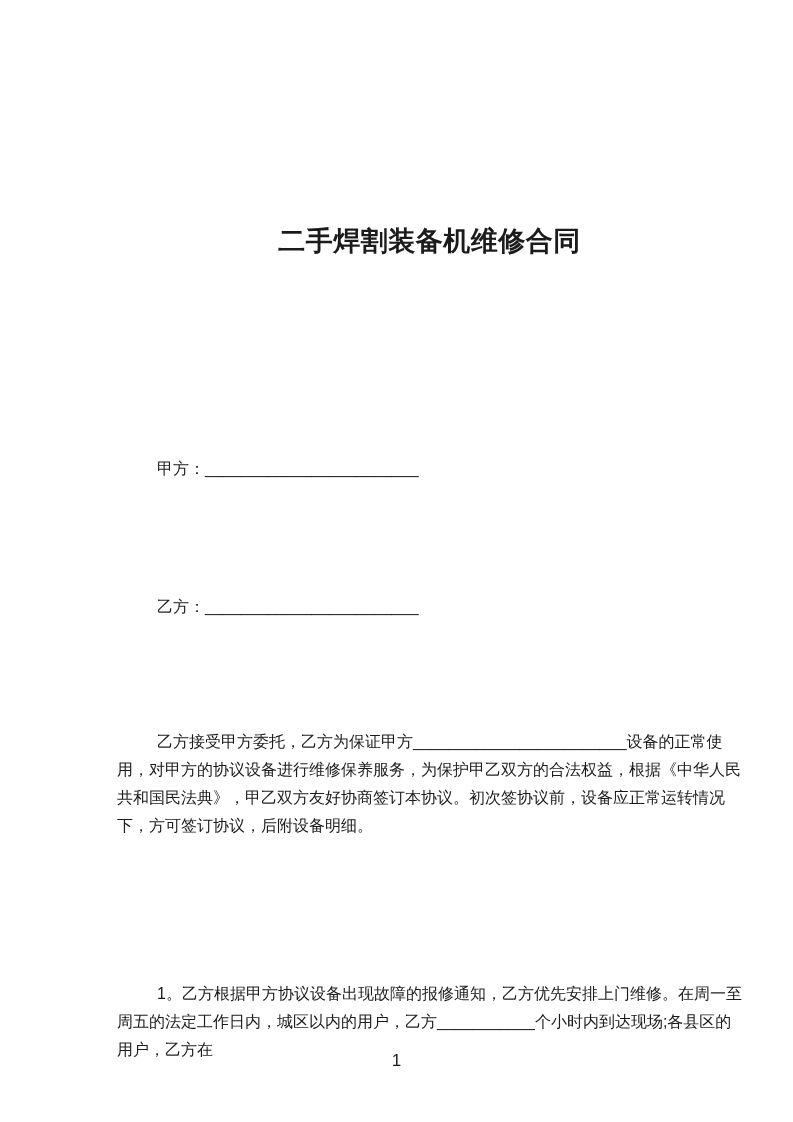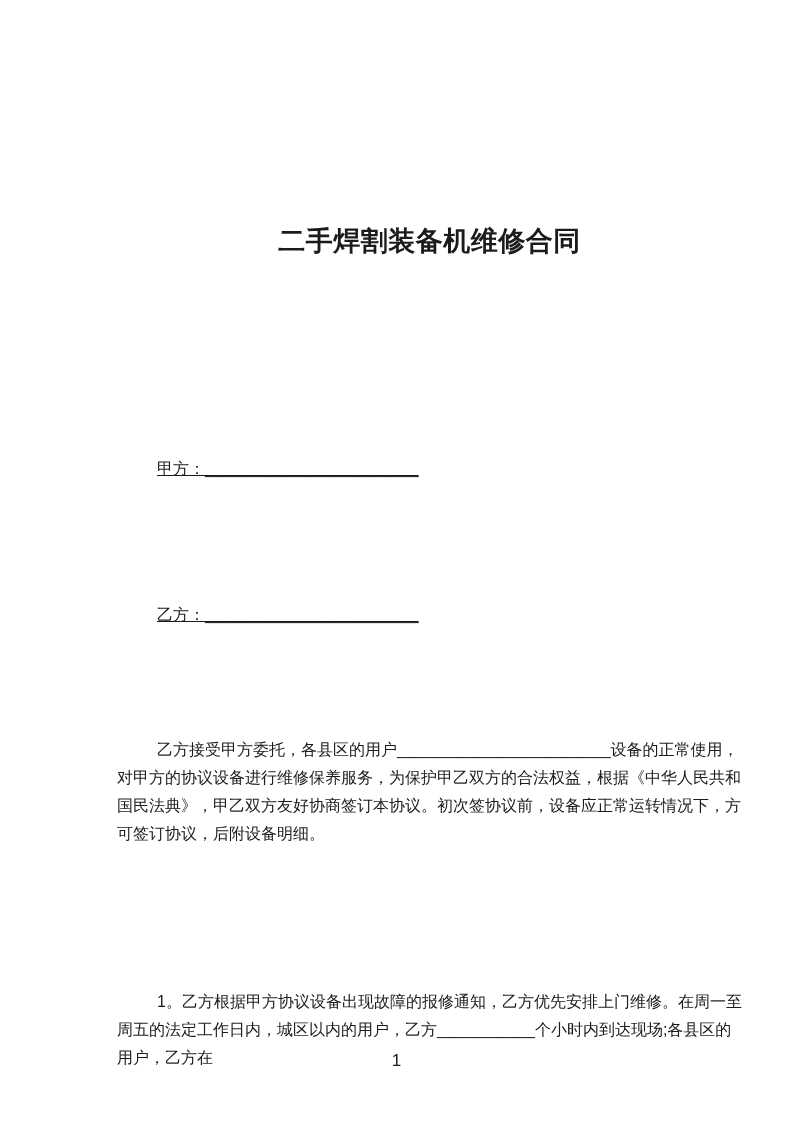--- a/index.html
+++ b/index.html
@@ -28,24 +28,23 @@
     font-size: 27px;
     line-height: 38px;
     font-weight: bold;
     text-align: center;
     letter-spacing: 0.5px;
     white-space: normal;
   }
   .party-line {
     padding-left: 40px;
     line-height: 28px;
-    text-decoration: underline;
   }
   .party-a { margin-top: 111px; }
-  .party-b { margin-top: 34px; }
+  .party-b { margin-top: 26px; }
   .para {
     text-indent: 40px;
     line-height: 28px;
   }
   .intro { margin-top: 23px; }
   .section-heading {
     margin-top: 21px;
     text-indent: 40px;
     line-height: 28px;
     font-weight: normal;
@@ -68,21 +67,21 @@
 
 <div class="page">
   <div class="content">
 
     <h1 class="doc-title">二手焊割装备机维修合同</h1>
 
     <p class="party-line party-a"><span>甲方：</span><span class="blank">________________________</span></p>
 
     <p class="party-line party-b"><span>乙方：</span><span class="blank">________________________</span></p>
 
-    <p class="para intro"><span>乙方接受甲方委托，各县区的用户</span><span class="blank">________________________</span><span>设备的正常使用，对甲方的协议设备进行维修保养服务，为保护甲乙双方的合法权益，根据《中华人民共和国民法典》，甲乙双方友好协商签订本协议。初次签协议前，设备应正常运转情况下，方可签订协议，后附设备明细。</span></p>
+    <p class="para intro"><span>乙方接受甲方委托，乙方为保证甲方</span><span class="blank">________________________</span><span>设备的正常使用，对甲方的协议设备进行维修保养服务，为保护甲乙双方的合法权益，根据《中华人民共和国民法典》，甲乙双方友好协商签订本协议。初次签协议前，设备应正常运转情况下，方可签订协议，后附设备明细。</span></p>
 
 
     <p class="para clause-1"><span>1。乙方根据甲方协议设备出现故障的报修通知，乙方优先安排上门维修。在周一至周五的法定工作日内，城区以内的用户，乙方</span><span class="blank">___________</span><span>个小时内到达现场;各县区的用户，乙方在</span></p>
 
     
 
     
 
     
 

